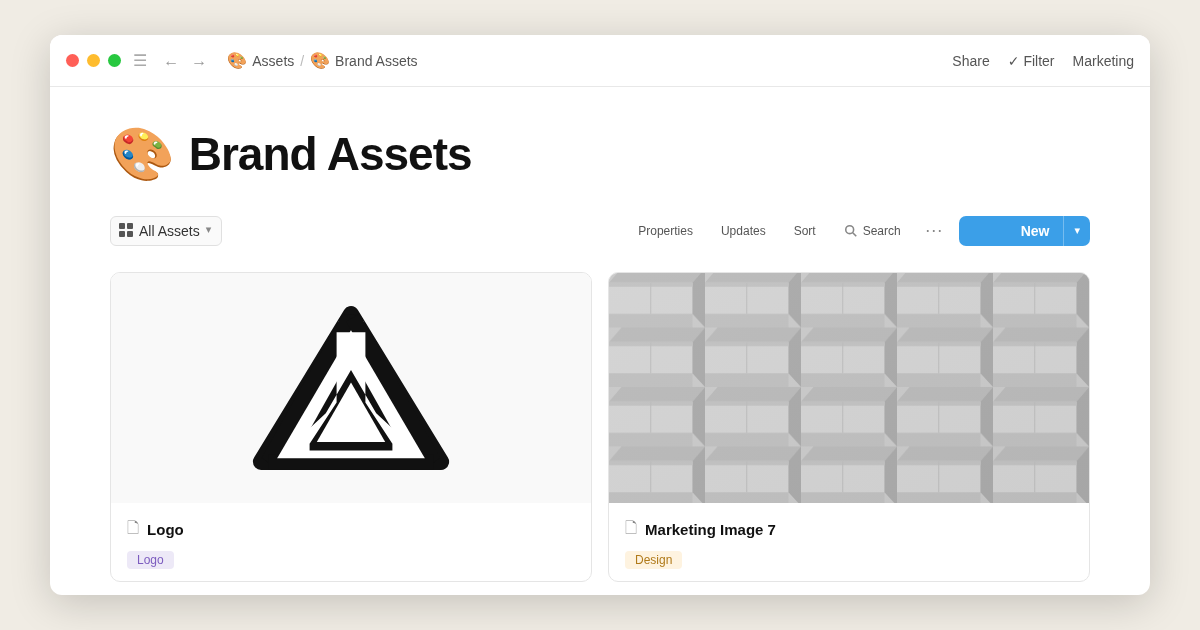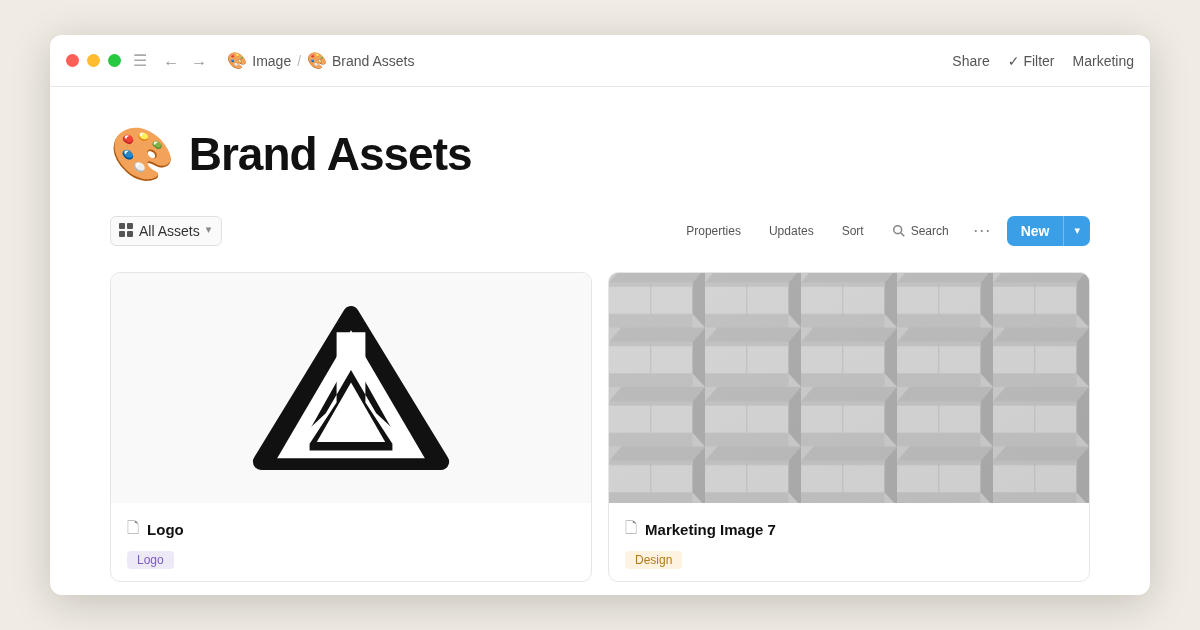--- a/index.html
+++ b/index.html
@@ -184,20 +184,21 @@
       color: #888;
       padding: 7px 8px;
     }
 
     .new-btn-group {
       display: flex;
       background: #3b9fe8;
       border-radius: 7px;
       overflow: hidden;
       margin-left: 4px;
+      padding-left: 48px;
     }
     .new-btn {
       background: none;
       border: none;
       color: #fff;
       font-size: 14px;
       font-weight: 600;
       padding: 7px 14px;
       cursor: pointer;
     }
@@ -299,21 +300,21 @@
       <div class="dot dot-green"></div>
     </div>
     <span class="hamburger-icon">☰</span>
     <div class="nav-arrows">
       <button class="nav-arrow">←</button>
       <button class="nav-arrow">→</button>
     </div>
     <div class="breadcrumb">
       <span class="breadcrumb-item">
         <span class="emoji-icon">🎨</span>
-        <span>Image</span>
+        <span>Assets</span>
       </span>
       <span class="breadcrumb-sep">/</span>
       <span class="breadcrumb-item">
         <span class="emoji-icon">🎨</span>
         <span>Brand Assets</span>
       </span>
     </div>
     <div class="titlebar-actions">
       <span class="titlebar-action">
         <span>Share</span>

